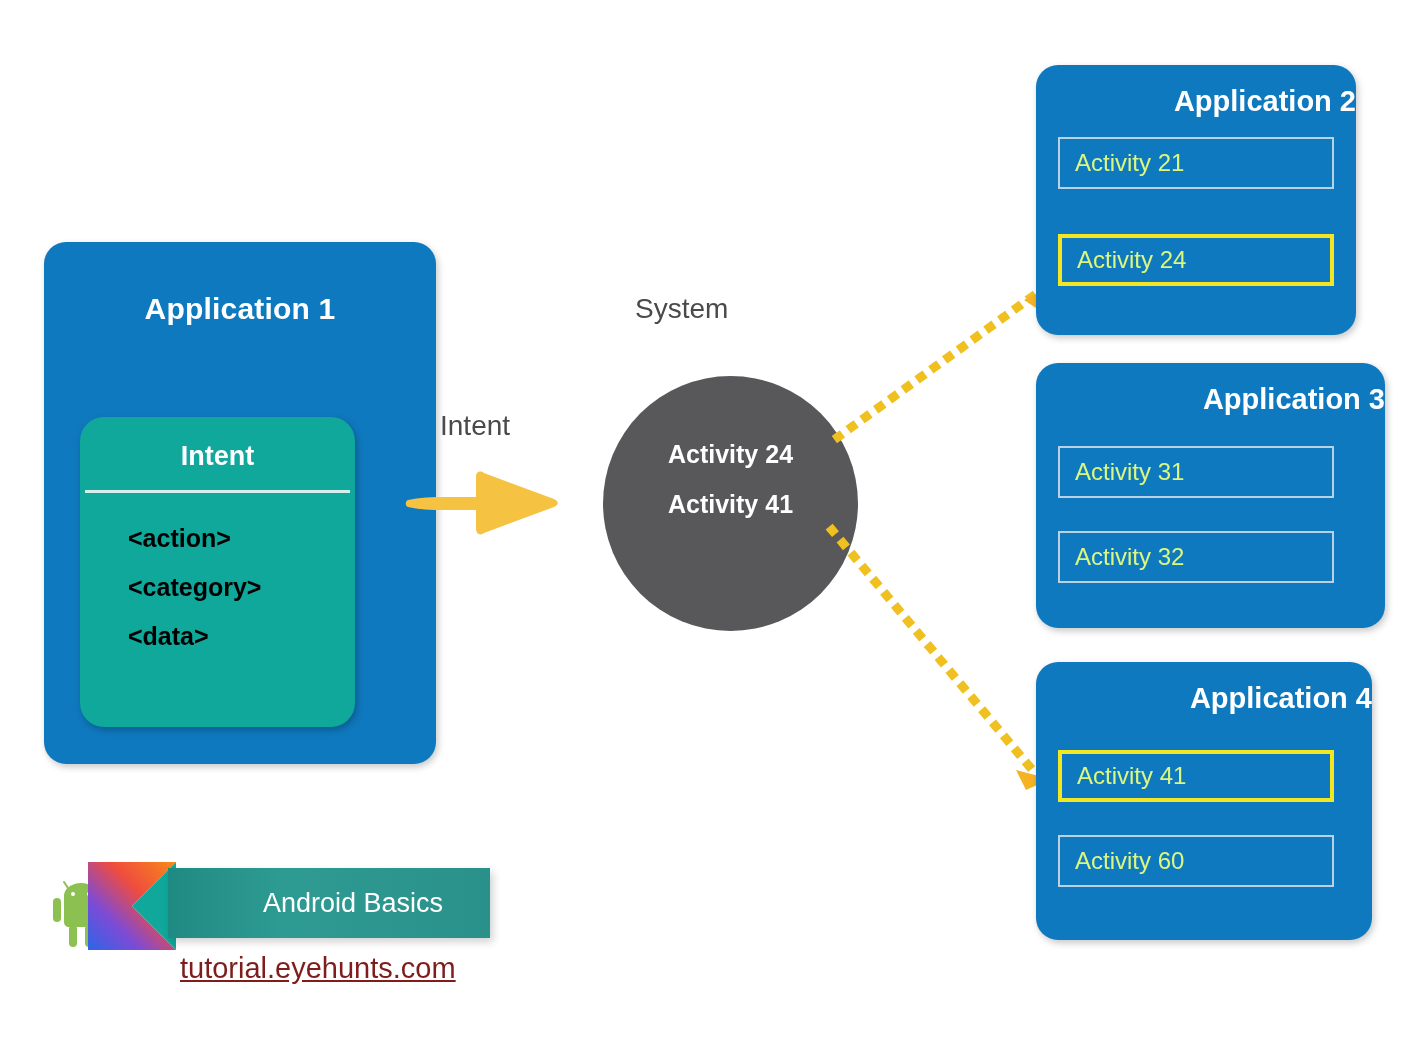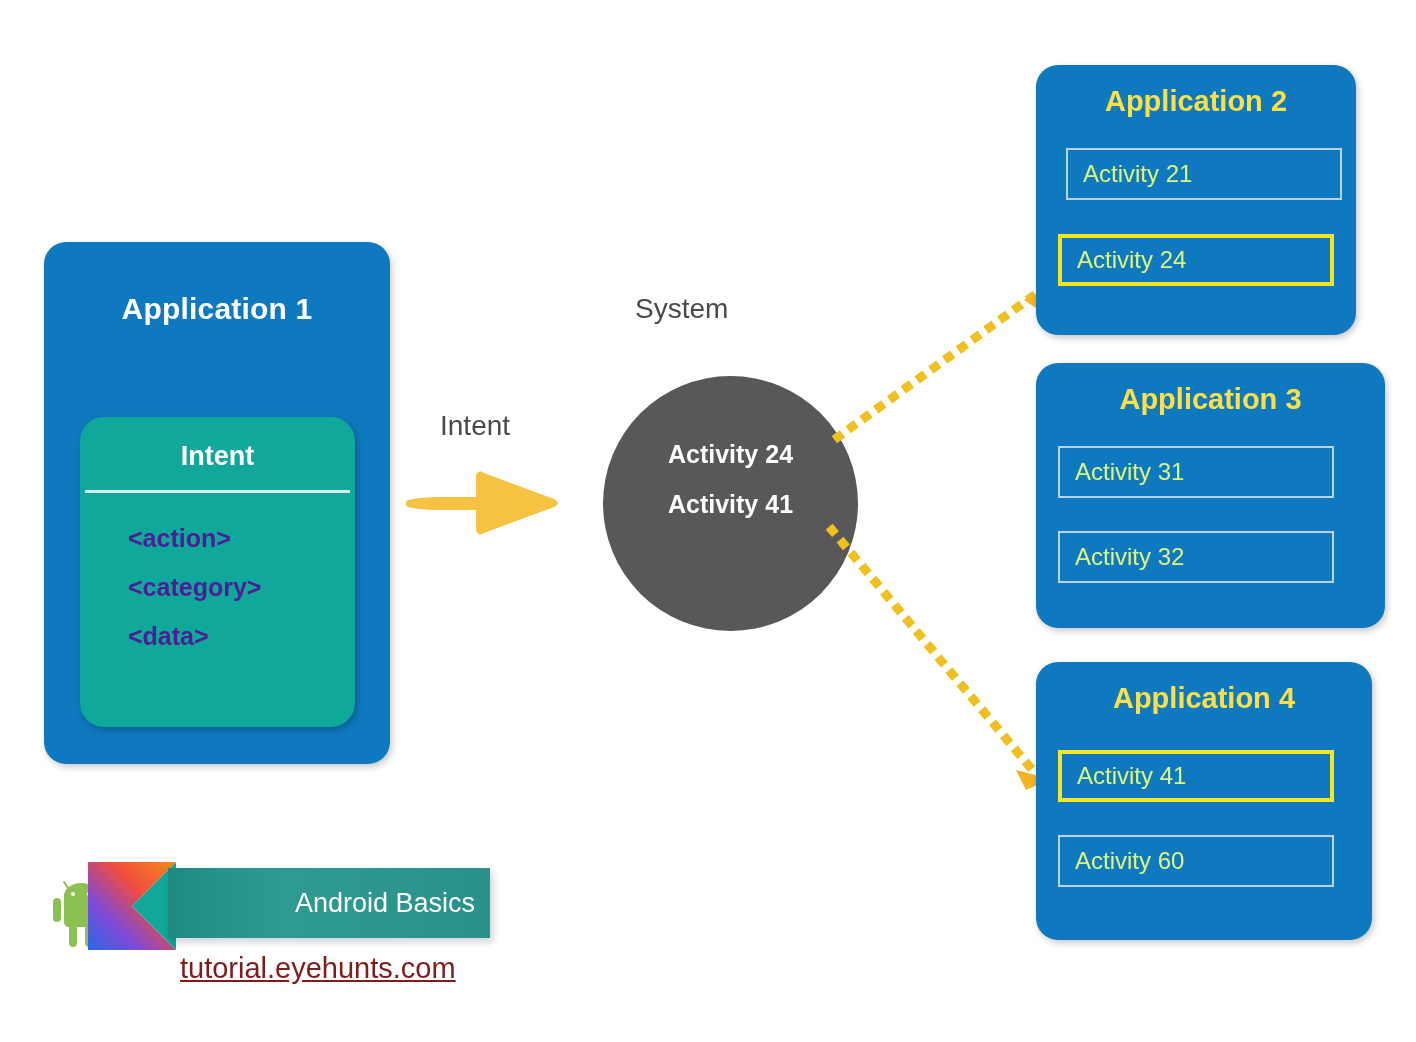--- a/index.html
+++ b/index.html
@@ -17,26 +17,25 @@
     height: 1042px;
     background: #ffffff;
     overflow: hidden;
   }
 
   
   .app1 {
     position: absolute;
     left: 44px;
     top: 242px;
-    width: 314px;
+    width: 392px;
     height: 522px;
     background: #0f79bf;
     border-radius: 22px;
     box-shadow: 2px 3px 7px rgba(0,0,0,0.22);
-    padding-left: 32px;
   }
   .app1-title {
     position: absolute;
     top: 50px;
     left: 0;
     width: 100%;
     text-align: center;
     color: #ffffff;
     font-size: 30px;
     font-weight: bold;
@@ -68,21 +67,21 @@
     top: 73px;
     left: 5px;
     width: 265px;
     height: 3px;
     background: #d7efec;
   }
   .intent-list {
     position: absolute;
     top: 97px;
     left: 48px;
-    color: #4c1d95;
+    color: #000000;
     font-size: 25px;
     font-weight: bold;
     line-height: 49px;
   }
   .intent-list div { white-space: nowrap; }
 
   
   .intent-arrow-label {
     position: absolute;
     left: 440px;
@@ -141,22 +140,22 @@
     position: absolute;
     background: #0f79bf;
     border-radius: 22px;
     box-shadow: 2px 3px 7px rgba(0,0,0,0.22);
   }
   .app-box-title {
     position: absolute;
     top: 20px;
     left: 0;
     width: 100%;
-    text-align: center;
-    color: #fde047;
+    text-align: right;
+    color: #ffffff;
     font-size: 29px;
     font-weight: bold;
   }
   .activity-row {
     position: absolute;
     left: 22px;
     width: 276px;
     height: 52px;
     box-sizing: border-box;
     border: 2px solid #b9d2e2;
@@ -210,21 +209,20 @@
     left: 0; top: 0;
     width: 100%;
     height: 100%;
     display: flex;
     align-items: center;
     justify-content: center;
     color: #ffffff;
     font-size: 27px;
     padding-left: 48px;
     box-sizing: border-box;
-    margin-left: 32px;
   }
   .site-url {
     position: absolute;
     left: 134px;
     top: 94px;
     color: #7f1d1d;
     font-size: 29px;
     text-decoration: underline;
     white-space: nowrap;
   }
@@ -269,21 +267,21 @@
     </g>
 
     <g>
       <line x1="832" y1="530" x2="1034" y2="772" stroke="#f0c020" stroke-width="9" stroke-linecap="square" stroke-dasharray="1 16"></line>
       <path d="M1050,779 L1016,770 L1026,790 Z" fill="#f5b324"></path>
     </g>
   </svg>
 
   <div class="app-box app2">
     <div class="app-box-title">Application 2</div>
-    <div class="activity-row" style="top:83px;margin-left:8px;">Activity 21</div>
+    <div class="activity-row" style="top:72px;">Activity 21</div>
     <div class="activity-row highlight" style="top:169px;">Activity 24</div>
   </div>
 
   <div class="app-box app3">
     <div class="app-box-title">Application 3</div>
     <div class="activity-row" style="top:83px;text-align:center;">Activity 31</div>
     <div class="activity-row" style="top:168px;">Activity 32</div>
   </div>
 
   <div class="app-box app4">

